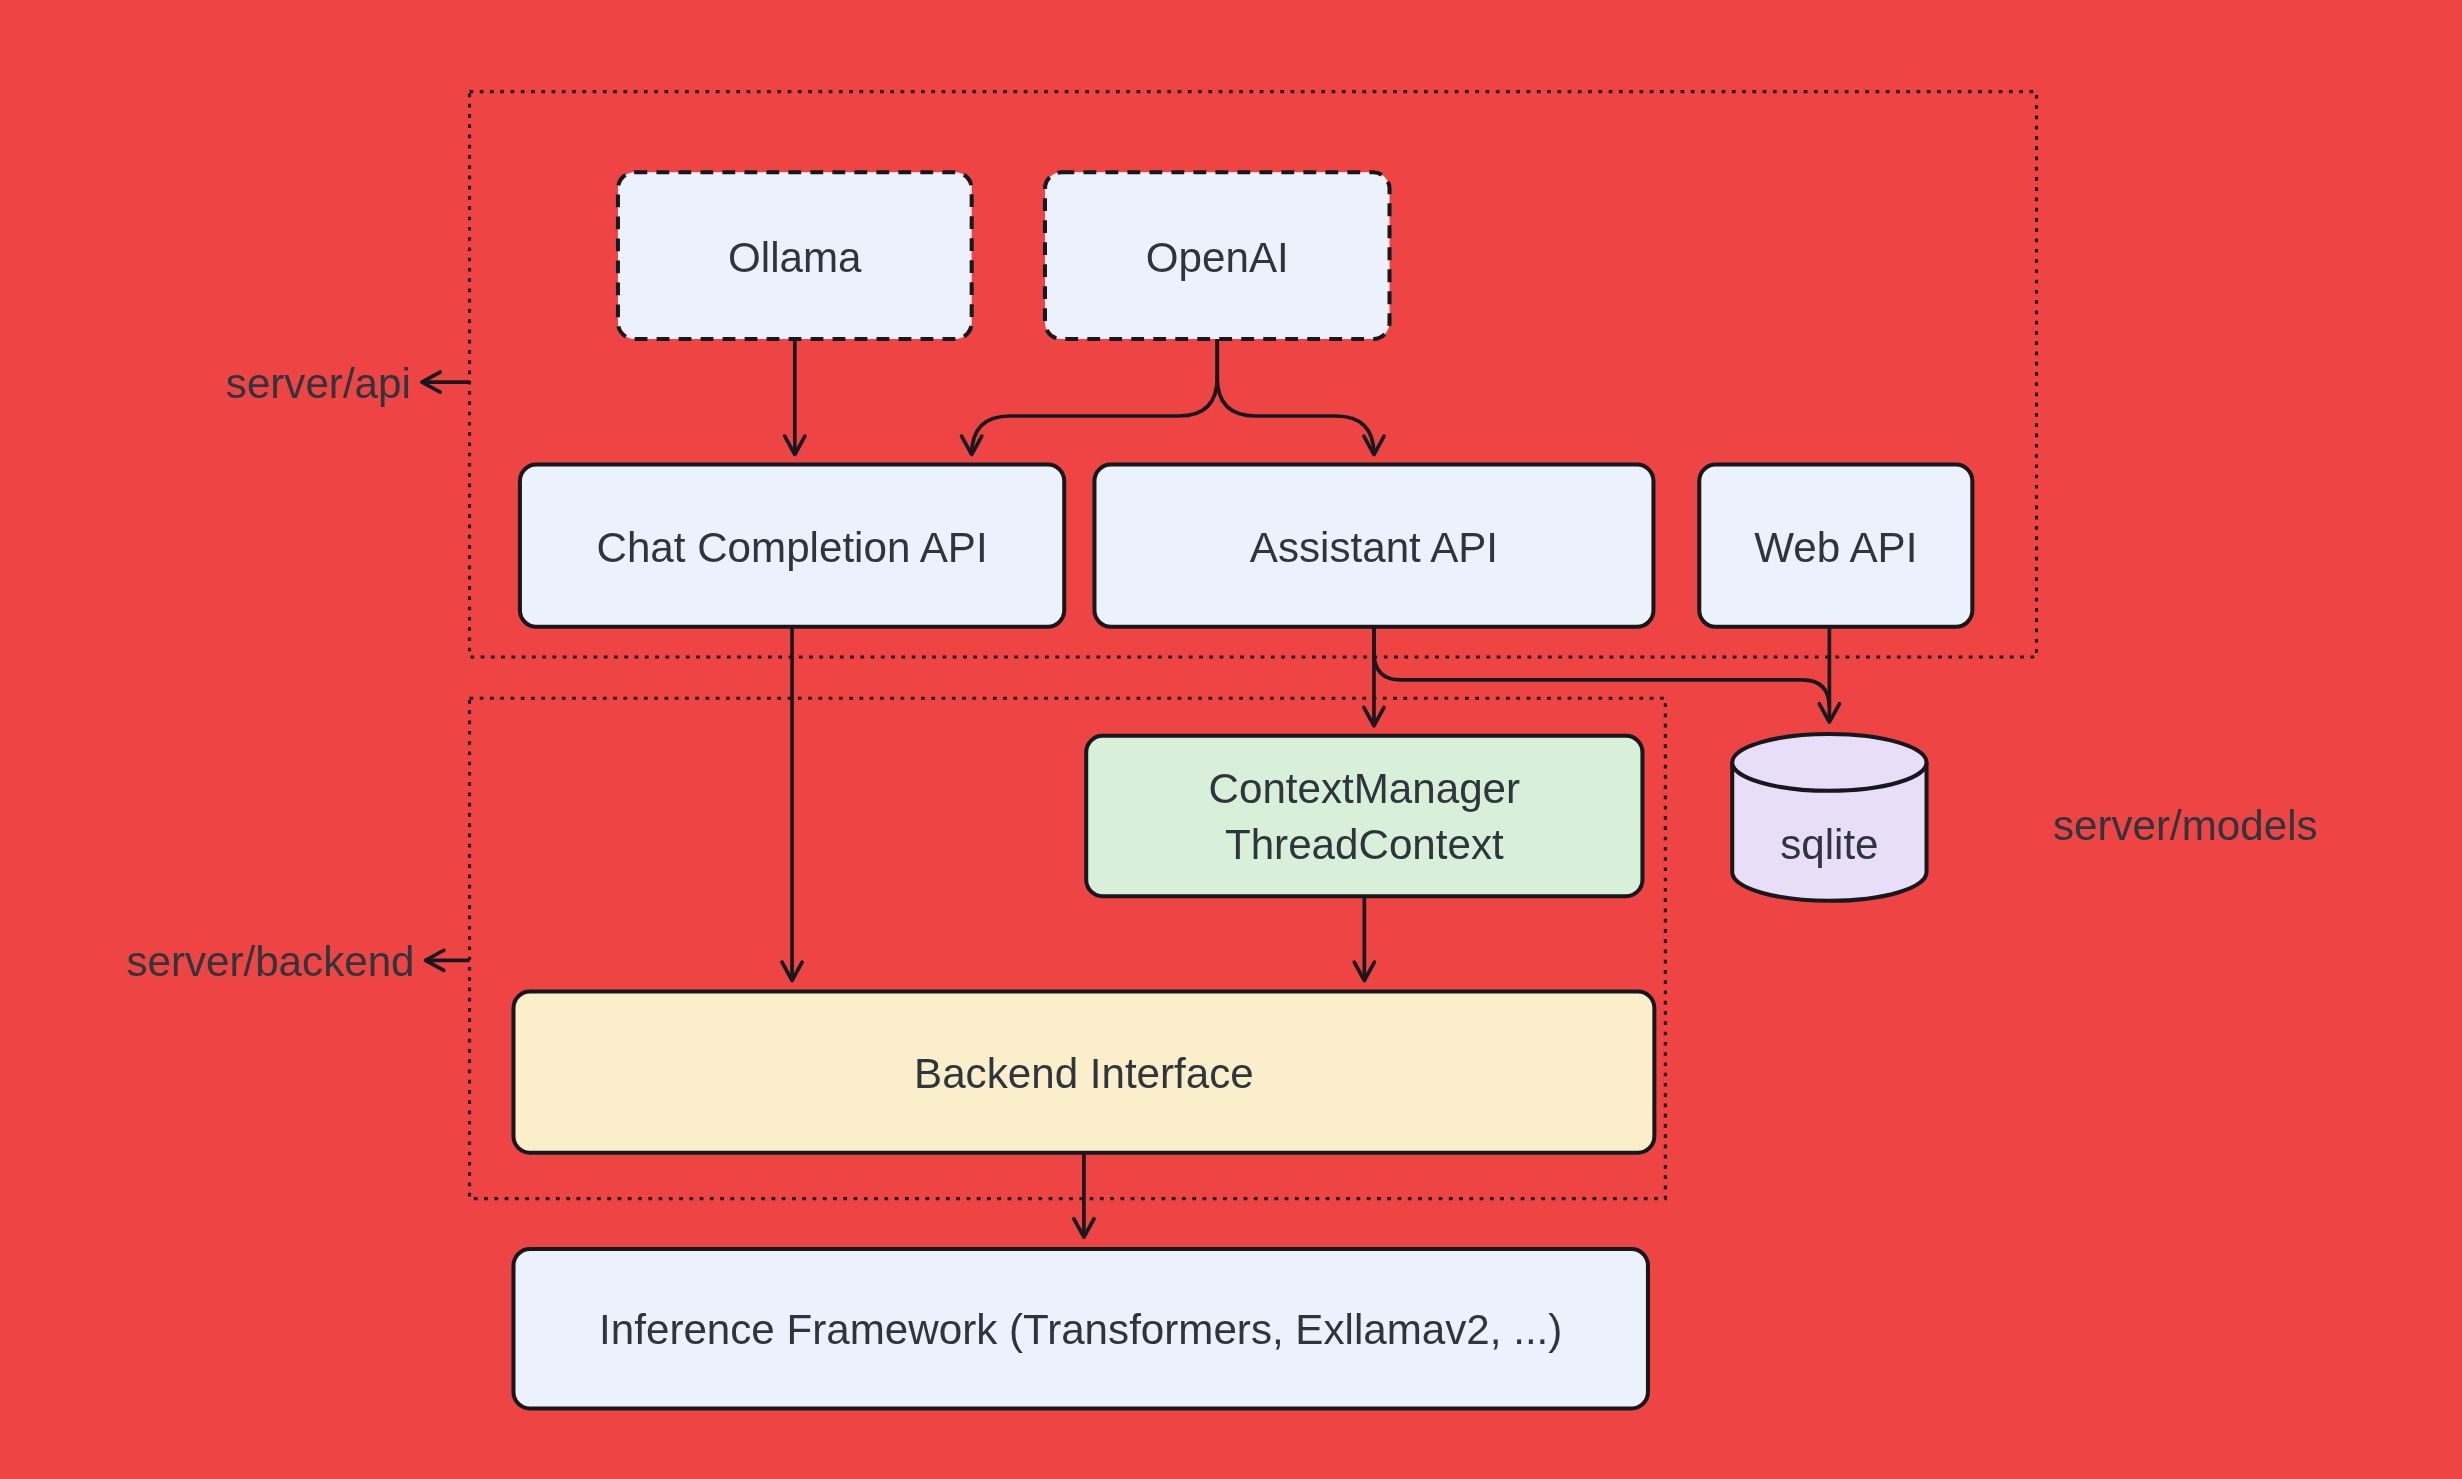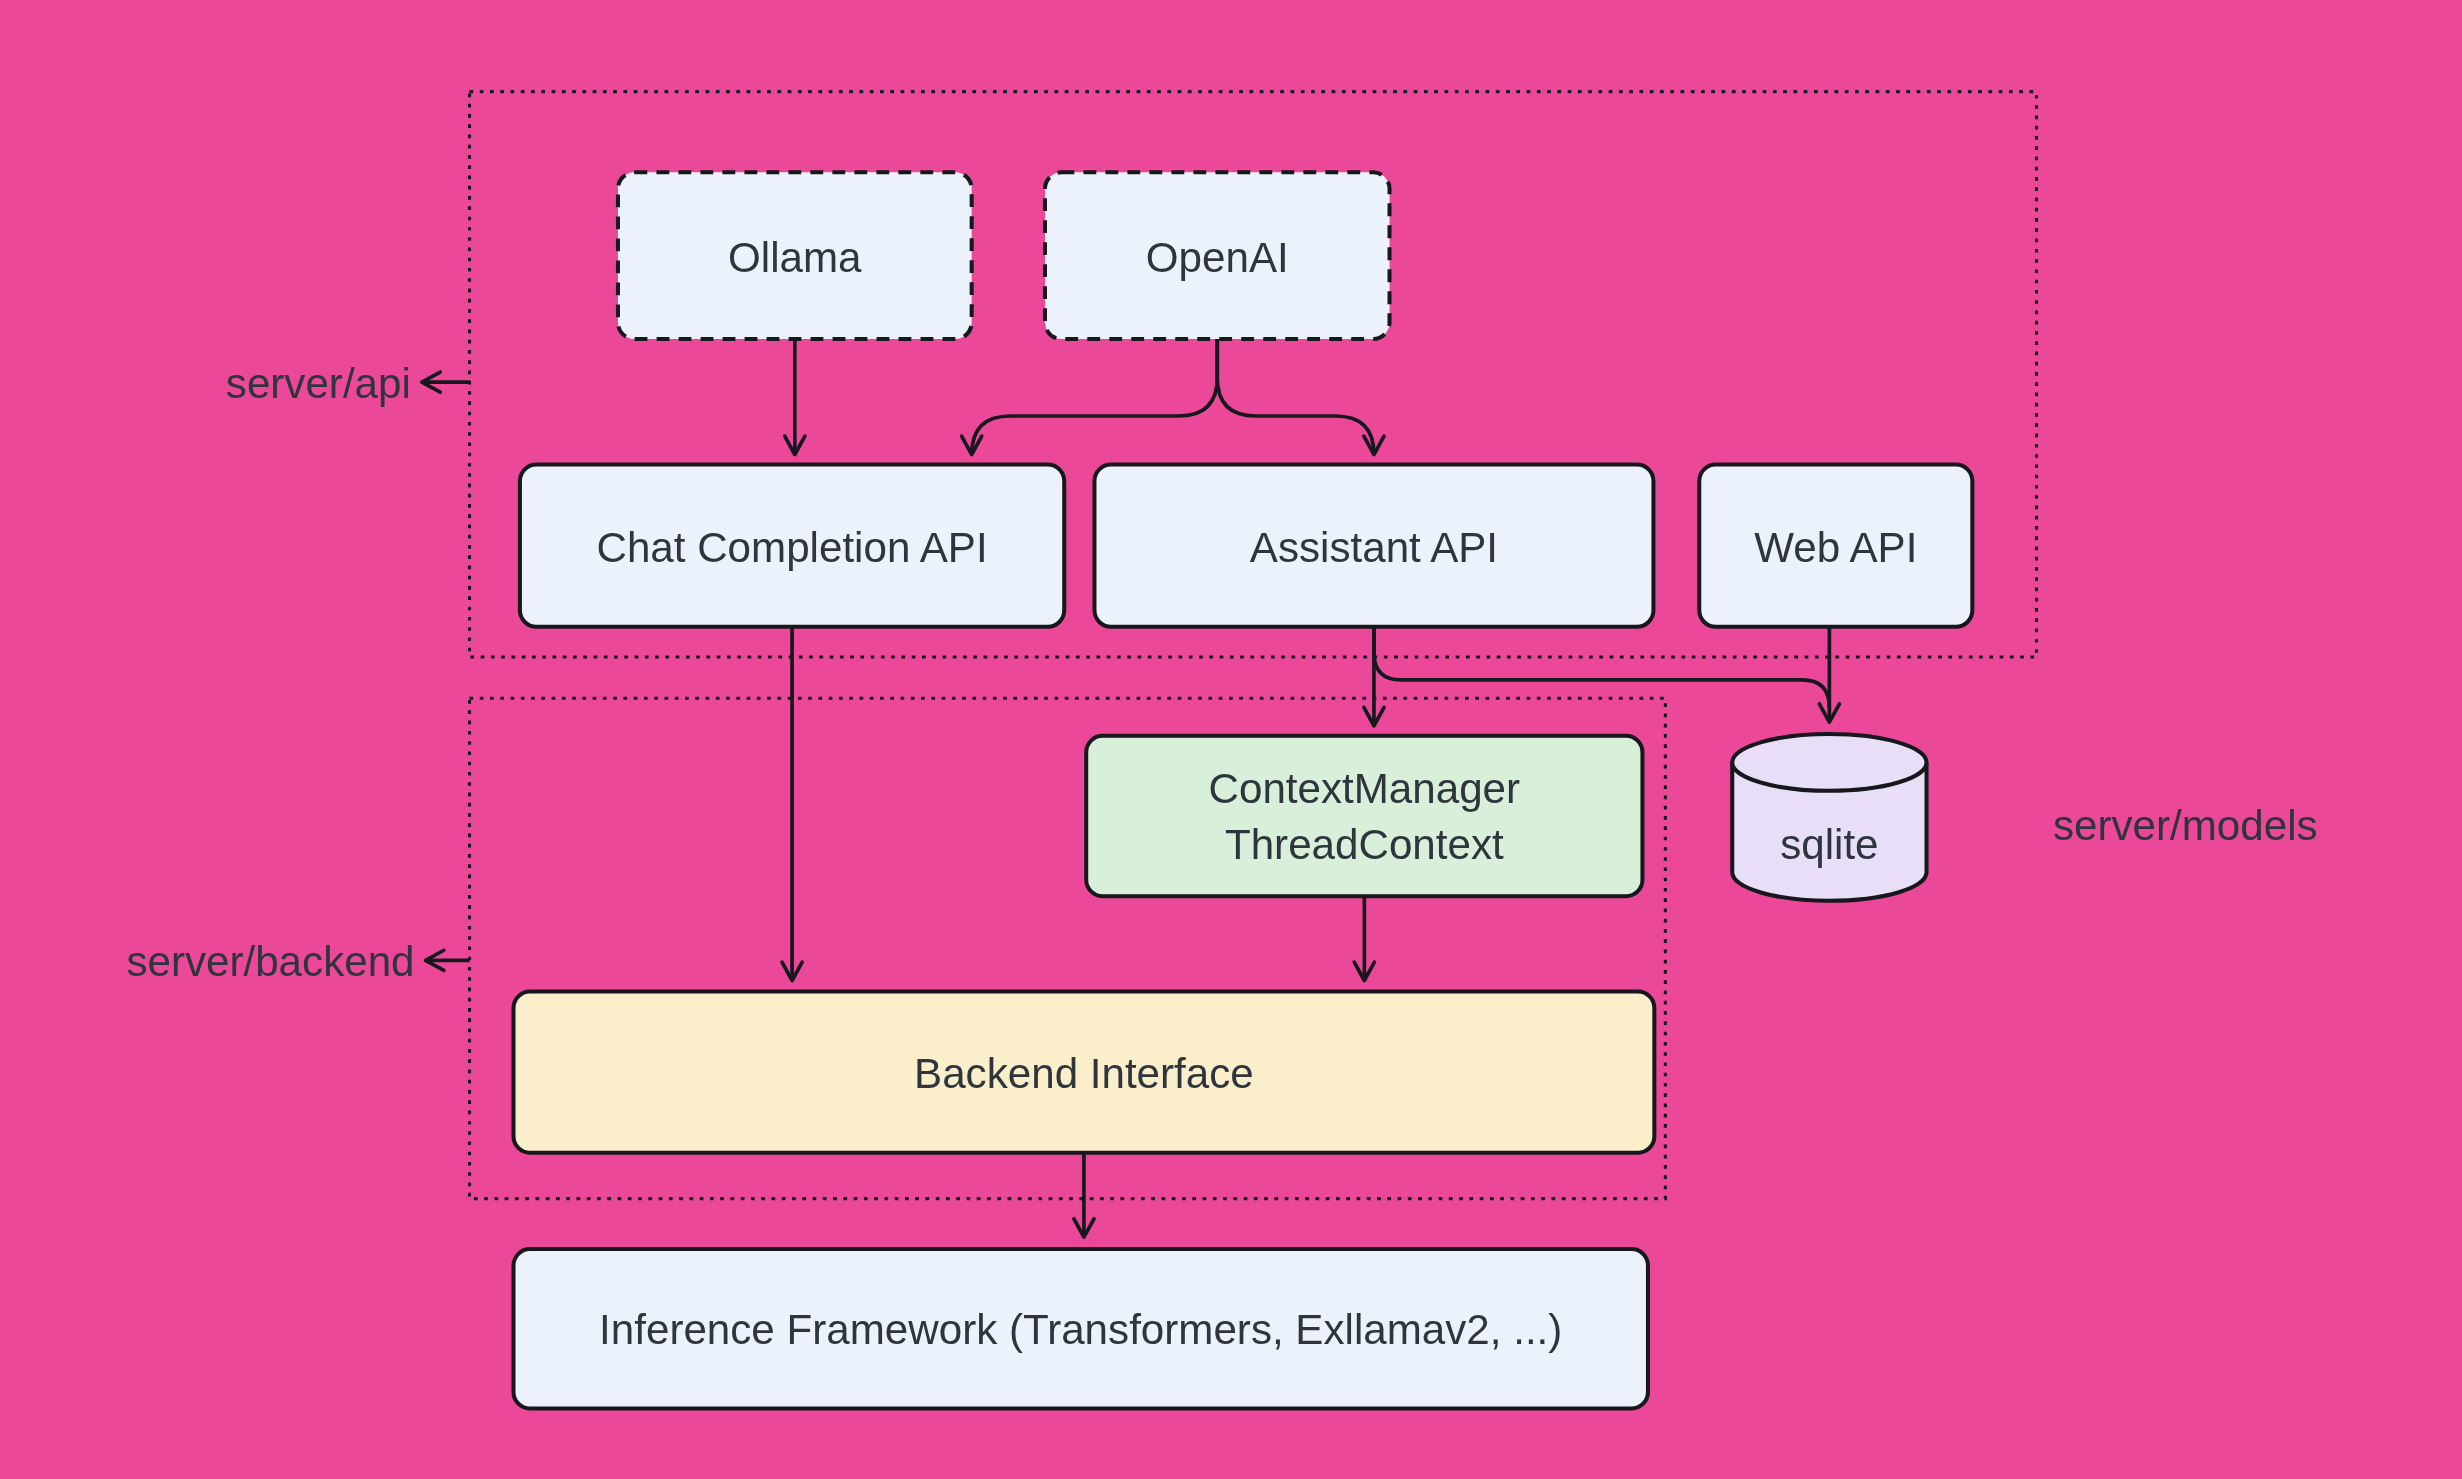--- a/index.html
+++ b/index.html
@@ -10,21 +10,21 @@
     background: #ffffff;
     overflow: hidden;
     font-family: "Liberation Sans", sans-serif;
   }
   .stage {
     width: 100vw;
     height: 100vh;
     display: flex;
     align-items: center;
     justify-content: center;
-    background: #ec4899;
+    background: #ef4444;
   }
   svg { display: block; }
   .container-rect {
     fill: none;
     stroke: #16181d;
     stroke-width: 1.7;
     stroke-dasharray: 2 3.6;
   }
   .node-rect {
     stroke: #16181d;

